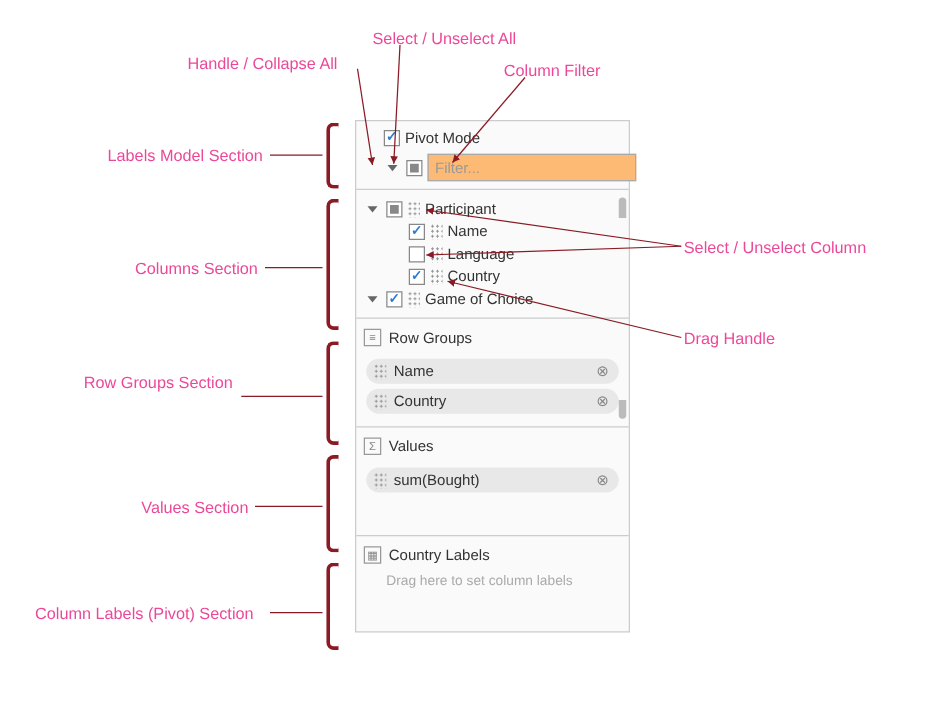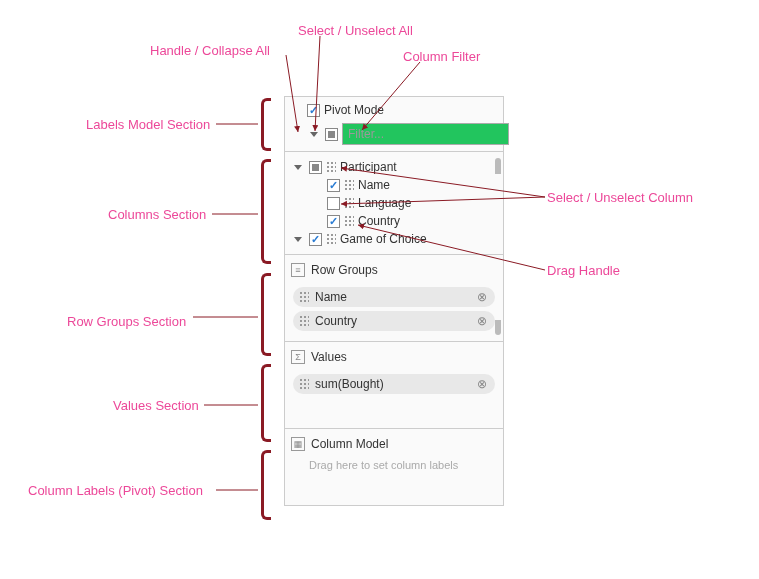--- a/index.html
+++ b/index.html
@@ -42,21 +42,21 @@
   .chevron::before { content: ""; width: 0; height: 0; border-left: 4px solid transparent; border-right: 4px solid transparent; border-top: 5px solid #666; }
   .dots {
     width: 10px; height: 13px; flex-shrink: 0;
     background-image: radial-gradient(circle, #999 1px, transparent 1px);
     background-size: 4px 4px;
     background-position: 0 0;
     cursor: move;
   }
   .filter-input {
     flex: 1; border: 1px solid #aaa; padding: 3px 5px; font-size: 12px;
-    background: #22c55e; height: 22px;
+    background: #fdba74; height: 22px;
   }
   .filter-input::placeholder { color: #999; }
   .tree-item { display: flex; align-items: center; gap: 4px; padding: 2px 0 2px 16px; }
   .tree-leaf { padding-left: 36px; }
   .tree-group { padding-left: 0; }
   .section-header { display: flex; align-items: center; gap: 6px; padding: 2px 0 6px 0; }
   .sec-icon {
     width: 14px; height: 14px; flex-shrink: 0;
     border: 1px solid #999; display: inline-flex; align-items: center; justify-content: center;
     font-size: 9px; color: #888;
@@ -173,36 +173,36 @@
     <div class="pill">
       <span class="dots"></span>
       <span class="pill-label">sum(Bought)</span>
       <span class="remove">⊗</span>
     </div>
   </div>
 
   <div class="section" style="padding-bottom:30px;">
     <div class="section-header">
       <span class="sec-icon">▦</span>
-      <span>Column Model</span>
+      <span>Country Labels</span>
     </div>
     <div class="drop-hint">Drag here to set column labels</div>
   </div>
 
 </div>
 
 <div class="bracket" style="left:261px; top:98px;  height:53px;"></div>
 <div class="bracket" style="left:261px; top:159px; height:105px;"></div>
 <div class="bracket" style="left:261px; top:273px; height:83px;"></div>
 <div class="bracket" style="left:261px; top:364px; height:78px;"></div>
 <div class="bracket" style="left:261px; top:450px; height:70px;"></div>
 
 <div class="anno" style="left:86px; top:117px;">Labels Model Section</div>
 <div class="anno" style="left:108px; top:207px;">Columns Section</div>
-<div class="anno" style="left:67px;  top:314px;">Row Groups Section</div>
+<div class="anno" style="left:67px;  top:298px;">Row Groups Section</div>
 <div class="anno" style="left:113px; top:398px;">Values Section</div>
 <div class="anno" style="left:28px;  top:483px;">Column Labels (Pivot) Section</div>
 
 <div class="anno" style="left:150px; top:43px;">Handle / Collapse All</div>
 <div class="anno" style="left:298px; top:23px;">Select / Unselect All</div>
 <div class="anno" style="left:403px; top:49px;">Column Filter</div>
 
 <div class="anno" style="left:547px; top:190px;">Select / Unselect Column</div>
 <div class="anno" style="left:547px; top:263px;">Drag Handle</div>
 

